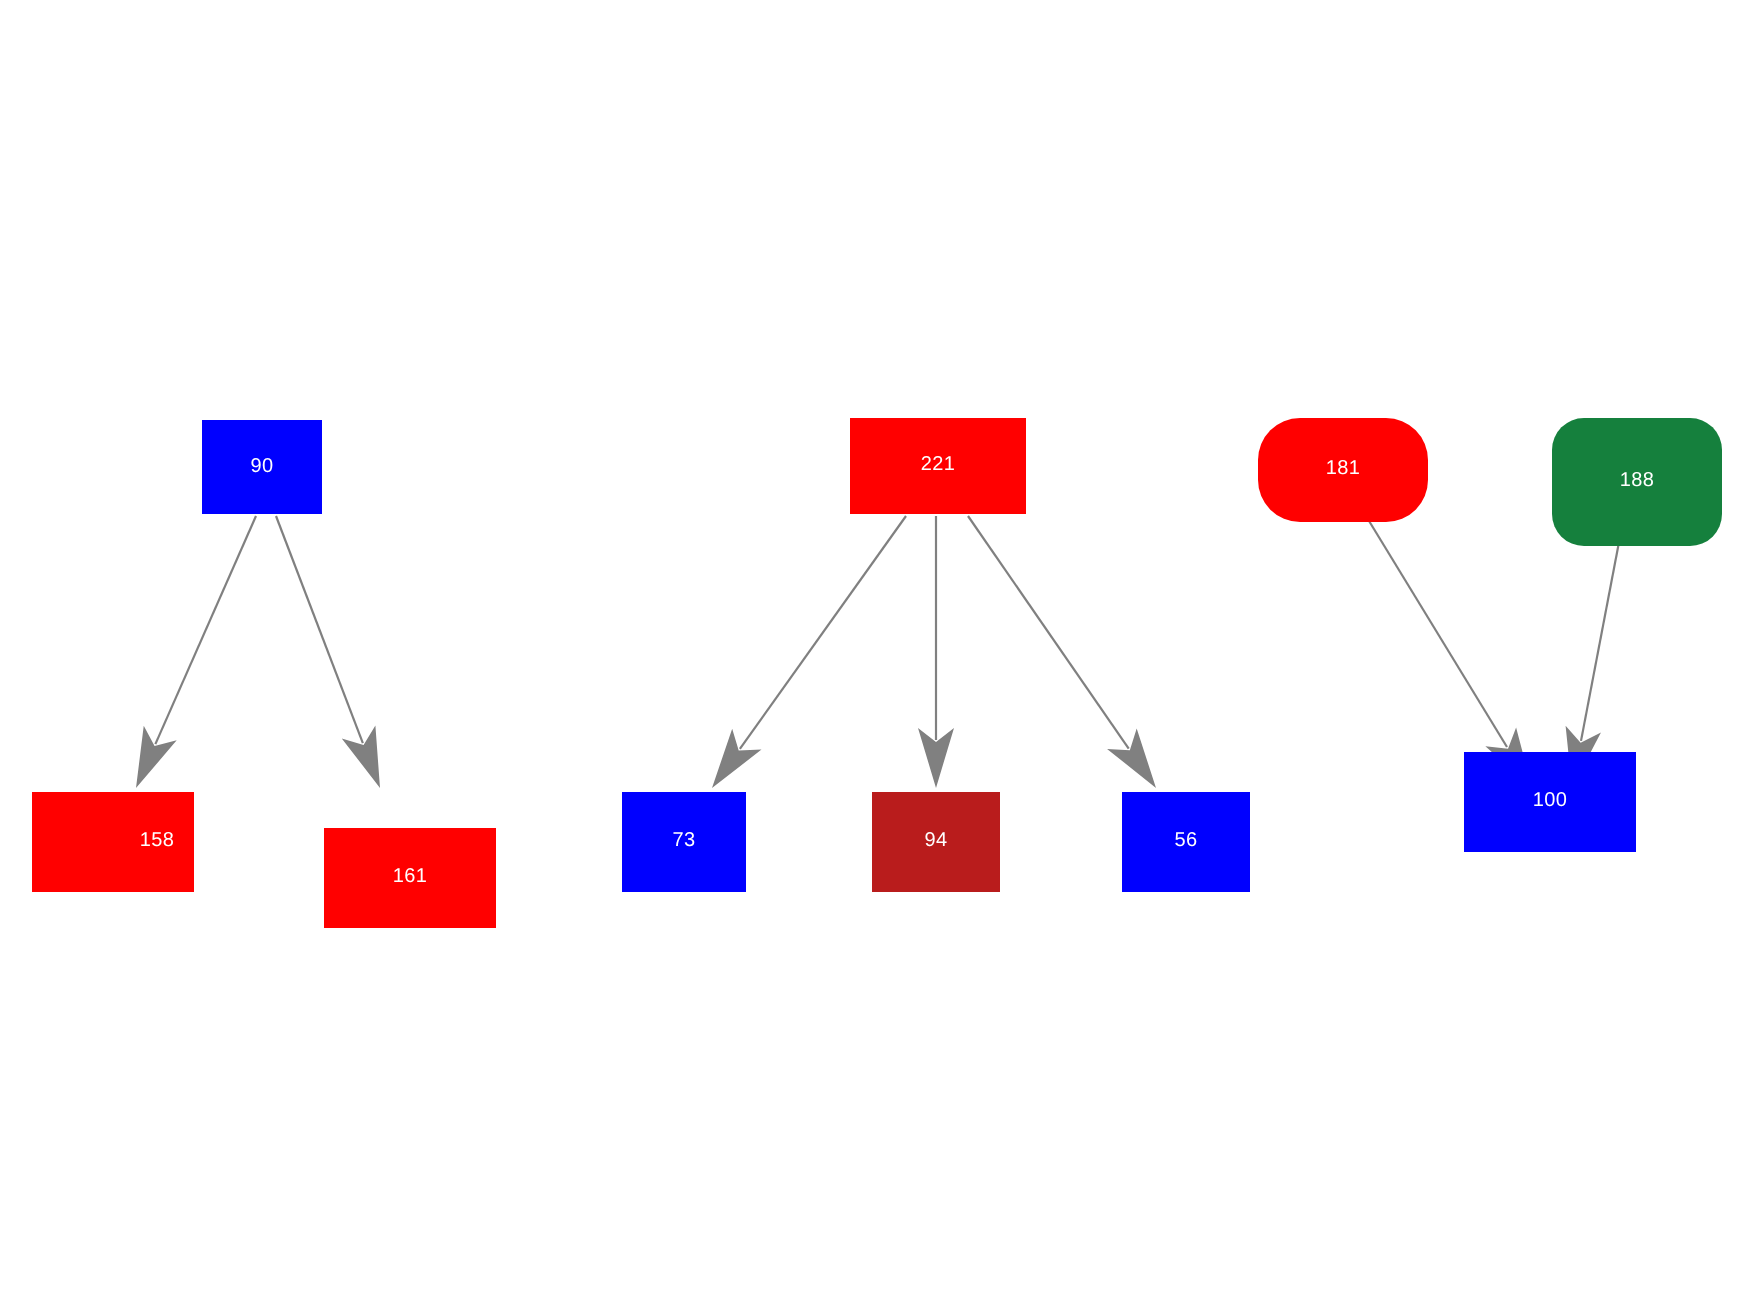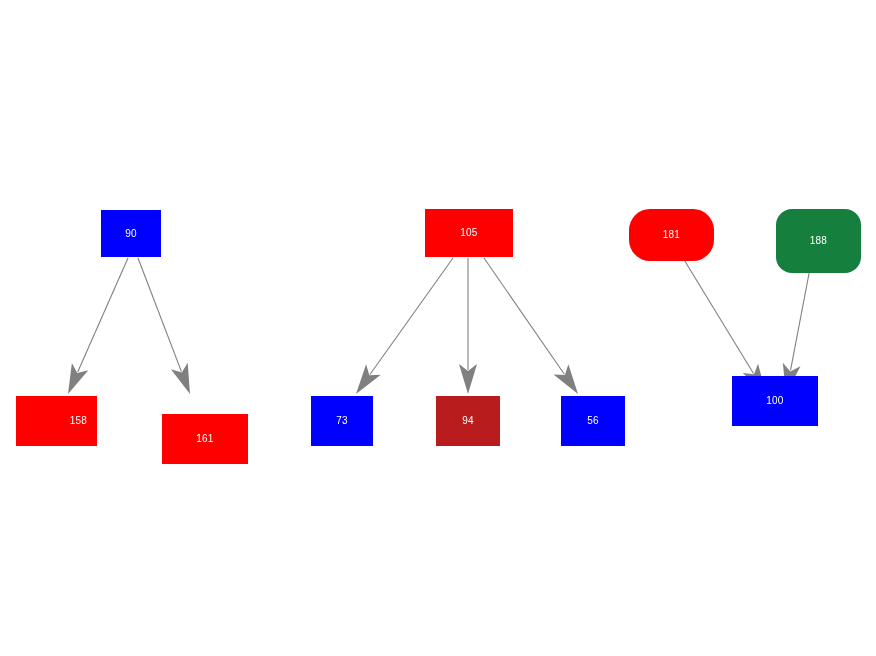--- a/index.html
+++ b/index.html
@@ -73,21 +73,21 @@
       <g>
         <line x1="812" y1="258" x2="790.50661937523" y2="370.4269140372585" stroke="#808080" stroke-width="1.1"></line>
         <polygon points="786,394 782.7933669830094,362.84366028086185 790.3188435679288,371.40912595237273 800.4731814550656,366.22362481228436" fill="#808080"></polygon>
       </g>
     </svg>
   <div id="node-layer">
       <div class="node" style="left: 101px; top: 210px; width: 60px; height: 47px; background: rgb(0, 0, 255);">
         <span class="node-label">90</span>
       </div>
       <div class="node" style="left: 425px; top: 209px; width: 88px; height: 48px; background: rgb(255, 0, 0);">
-        <span class="node-label">105</span>
+        <span class="node-label">221</span>
       </div>
       <div class="node" style="left: 629px; top: 209px; width: 85px; height: 52px; background: rgb(255, 0, 0); border-radius: 21px;">
         <span class="node-label">181</span>
       </div>
       <div class="node" style="left: 776px; top: 209px; width: 85px; height: 64px; background: #15803d; border-radius: 16px;">
         <span class="node-label">188</span>
       </div>
       <div class="node" style="left: 16px; top: 396px; width: 81px; height: 50px; background: rgb(255, 0, 0); padding-left: 44px;">
         <span class="node-label">158</span>
       </div>

